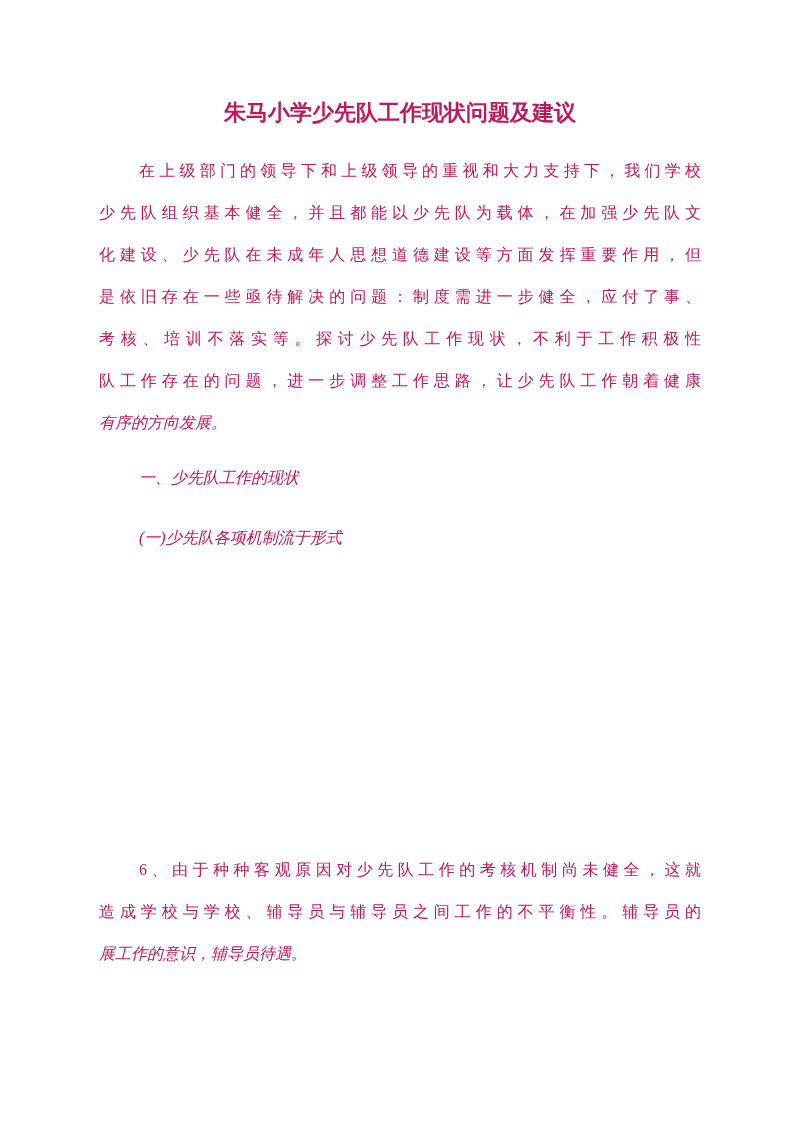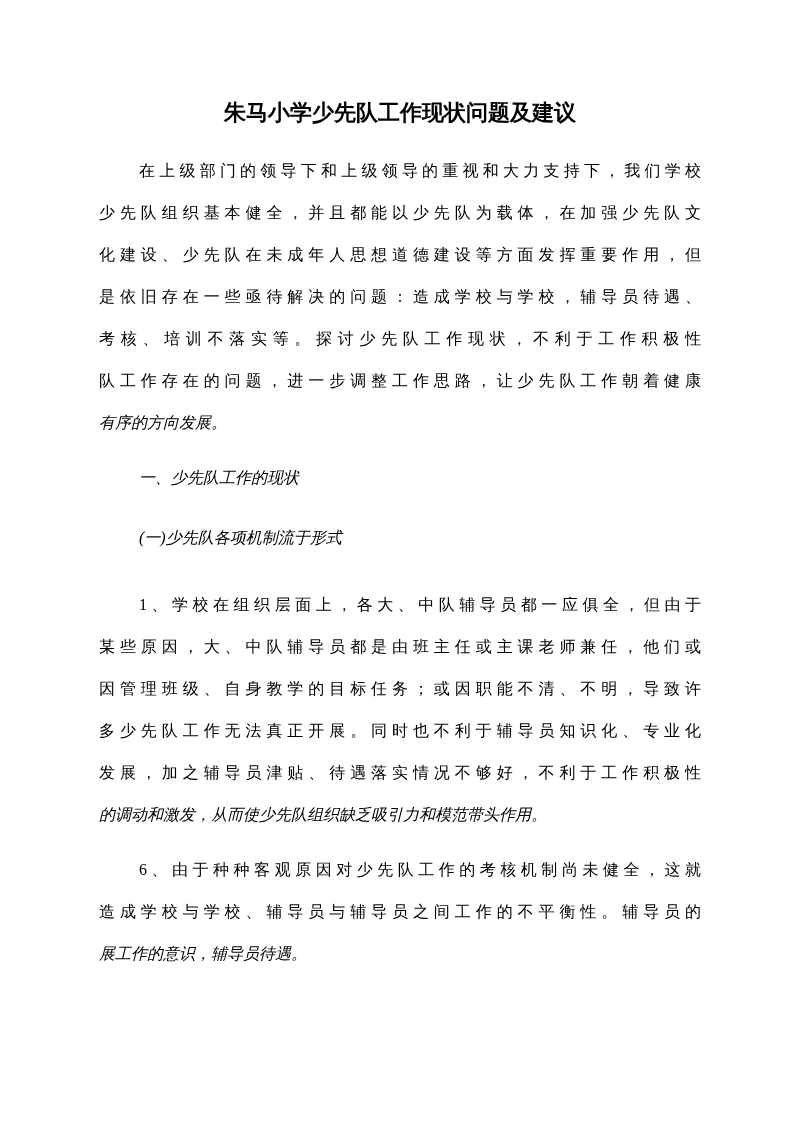--- a/index.html
+++ b/index.html
@@ -49,48 +49,40 @@
   }
   #blk0 { top: 150px; }
   #blk1 { top: 457px; }
   #blk2 { top: 517px; }
   #blk3 { top: 584px; }
   #blk4 { top: 849px; }
 </style>
 </head>
 <body>
 
-<div class="page" style="background: rgb(255, 255, 255); color: #000000;">
+<div class="page" style="background: rgb(255, 255, 255); color: #be185d;">
   <h1 class="title">朱马小学少先队工作现状问题及建议</h1>
 
   <div class="block" id="blk0">
       <div class="line first">在上级部门的领导下和上级领导的重视和大力支持下，我们学校</div>
       <div class="line">少先队组织基本健全，并且都能以少先队为载体，在加强少先队文</div>
       <div class="line">化建设、少先队在未成年人思想道德建设等方面发挥重要作用，但</div>
-      <div class="line">是依旧存在一些亟待解决的问题：造成学校与学校，辅导员待遇、</div>
+      <div class="line">是依旧存在一些亟待解决的问题：制度需进一步健全，应付了事、</div>
       <div class="line">考核、培训不落实等。探讨少先队工作现状，不利于工作积极性</div>
       <div class="line">队工作存在的问题，进一步调整工作思路，让少先队工作朝着健康</div>
       <div class="line last">有序的方向发展。</div>
     </div>
 
   <div class="block" id="blk2">
       <div class="line first last">(一)少先队各项机制流于形式</div>
     </div>
 
   <div class="block" id="blk1">
       <div class="line first last">一、少先队工作的现状</div>
     </div>
 
-  <div class="block" id="blk3">
-      <div class="line first">1、学校在组织层面上，各大、中队辅导员都一应俱全，但由于</div>
-      <div class="line">某些原因，大、中队辅导员都是由班主任或主课老师兼任，他们或</div>
-      <div class="line">因管理班级、自身教学的目标任务；或因职能不清、不明，导致许</div>
-      <div class="line">多少先队工作无法真正开展。同时也不利于辅导员知识化、专业化</div>
-      <div class="line">发展，加之辅导员津贴、待遇落实情况不够好，不利于工作积极性</div>
-      <div class="line last">的调动和激发，从而使少先队组织缺乏吸引力和模范带头作用。</div>
-    </div>
 
   <div class="block" id="blk4">
       <div class="line first">6、由于种种客观原因对少先队工作的考核机制尚未健全，这就</div>
       <div class="line">造成学校与学校、辅导员与辅导员之间工作的不平衡性。辅导员的</div>
       <div class="line last">展工作的意识，辅导员待遇。</div>
     </div>
 </div>
 
 </body></html>

